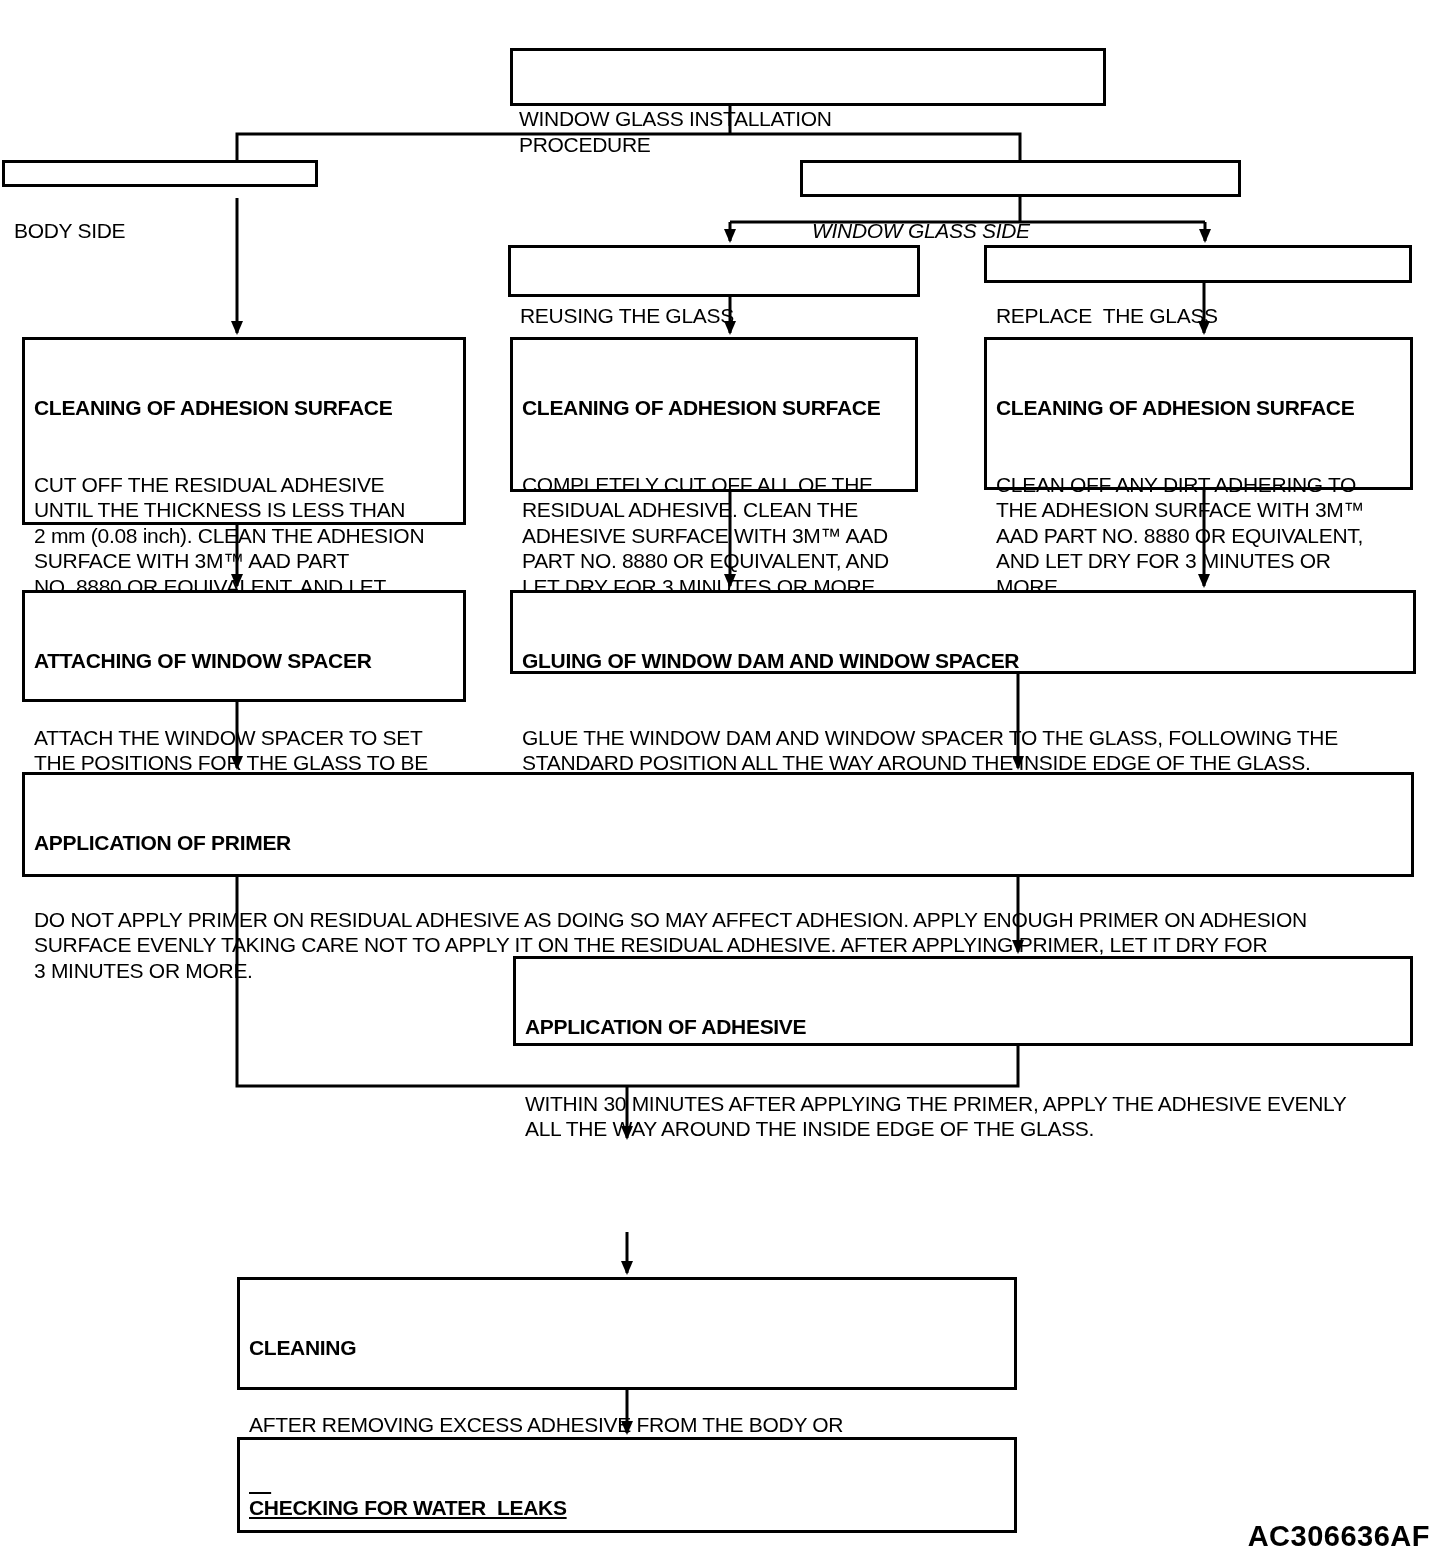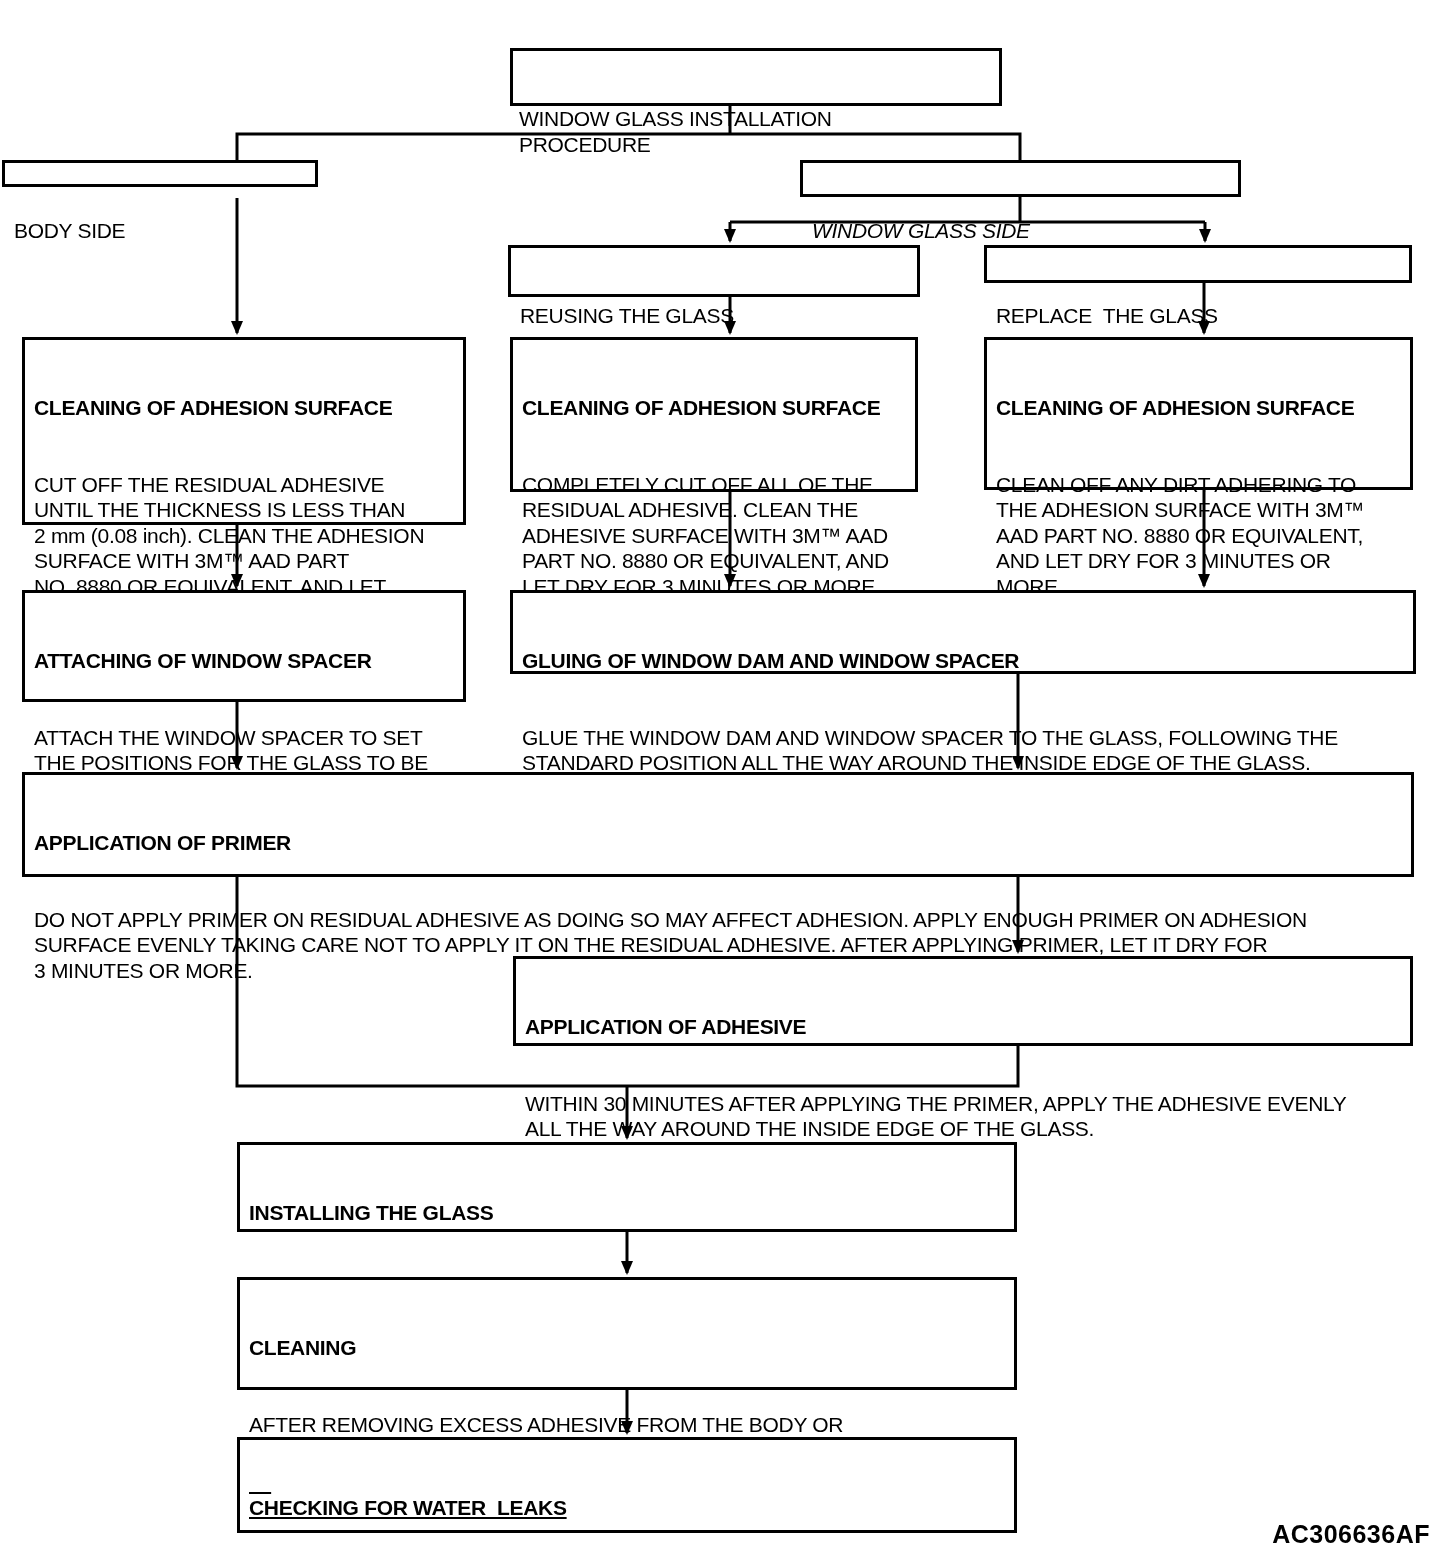--- a/index.html
+++ b/index.html
@@ -14,40 +14,40 @@
     color:#000000;
     font-size:21px;
     line-height:25.5px;
     letter-spacing:-0.3px;
     padding:4px 9px 2px 9px;
     white-space:pre-wrap;
   }
   .node .heading{font-weight:bold;}
   .node .body{font-weight:normal;}
   
-  #n-title{left:510px;top:48px;width:492px;height:58px;padding-left:6px;}
+  #n-title{left:510px;top:48px;width:596px;height:58px;padding-left:6px;}
   #n-body-side{left:2px;top:160px;width:316px;height:27px;}
   #n-glass-side{left:800px;top:160px;width:441px;height:37px;font-style:italic;}
   #n-reusing{left:508px;top:245px;width:412px;height:52px;}
   #n-replace{left:984px;top:245px;width:428px;height:38px;}
   #n-clean-left{left:22px;top:337px;width:444px;height:188px;}
   #n-clean-mid{left:510px;top:337px;width:408px;height:155px;}
   #n-clean-right{left:984px;top:337px;width:429px;height:153px;}
   #n-attaching{left:22px;top:590px;width:444px;height:112px;}
   #n-gluing{left:510px;top:590px;width:906px;height:84px;}
   #n-primer{left:22px;top:772px;width:1392px;height:105px;}
   #n-adhesive{left:513px;top:956px;width:900px;height:90px;}
   #n-installing{left:237px;top:1142px;width:780px;height:90px;}
   #n-cleaning{left:237px;top:1277px;width:780px;height:113px;}
   #n-checking{left:237px;top:1437px;width:780px;height:96px;text-decoration:underline;}
   .figure-code{
     position:absolute;
     right:26px;
     top:1520px;
-    font-size:25px;
+    font-size:29px;
     font-weight:bold;
     letter-spacing:0.5px;
     color:#000000;
   }
 </style>
 </head>
 <body>
 
 <div class="canvas">
 
@@ -146,25 +146,20 @@
 SURFACE EVENLY TAKING CARE NOT TO APPLY IT ON THE RESIDUAL ADHESIVE. AFTER APPLYING PRIMER, LET IT DRY FOR
 3 MINUTES OR MORE.</div>
   </div>
 
   <div class="node" id="n-adhesive">
     <div class="heading">APPLICATION OF ADHESIVE</div>
     <div class="body">WITHIN 30 MINUTES AFTER APPLYING THE PRIMER, APPLY THE ADHESIVE EVENLY
 ALL THE WAY AROUND THE INSIDE EDGE OF THE GLASS.</div>
   </div>
 
-  <div class="node" id="n-installing">
-    <div class="heading">INSTALLING THE GLASS</div>
-    <div class="body">AFTER APPLYING THE ADHESIVE, LIGHTY  PRESS THE GLASS
-EVENLY SO THAT IT ADHERES COMPLETELY.</div>
-  </div>
 
   <div class="node" id="n-cleaning">
     <div class="heading">CLEANING</div>
     <div class="body">AFTER REMOVING EXCESS ADHESIVE FROM THE BODY OR
 GLASS WITH A SPATULA, ETC. CLEAN OFF  WITH 3M™ AAD
 PART NO. 8880 OR EQUIVALENT.</div>
   </div>
 
   <div class="node" id="n-checking">
     <div class="heading">CHECKING FOR WATER  LEAKS</div>

